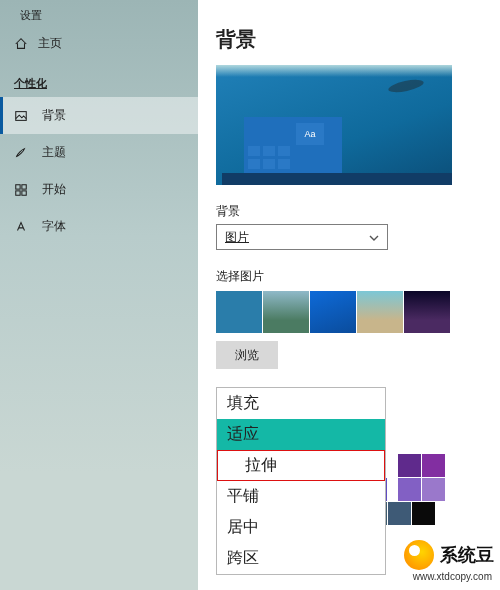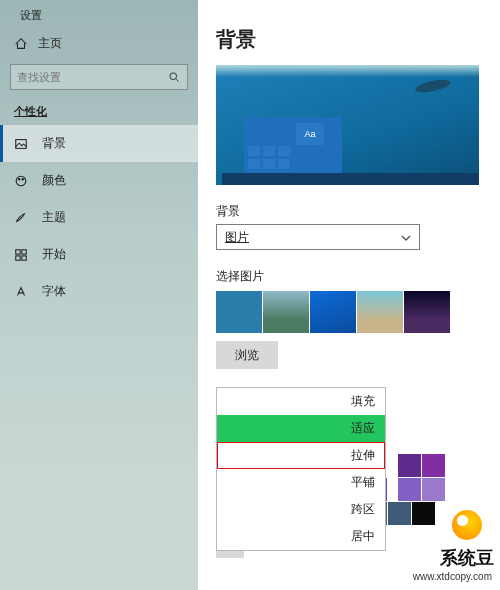--- a/index.html
+++ b/index.html
@@ -12,102 +12,83 @@
   .sb-search { margin: 2px 10px 0; height: 26px; background: rgba(255,255,255,0.25); border: 1px solid rgba(80,80,80,0.5); display: flex; align-items: center; padding: 0 6px; }
   .sb-search input { flex: 1; background: transparent; border: none; outline: none; font-size: 11px; color: #333; }
   .sb-cat { padding: 14px 14px 6px; font-size: 11px; font-weight: bold; color: #222; text-decoration: underline; }
   .sb-item { display: flex; align-items: center; gap: 14px; padding: 10px 14px; font-size: 12px; cursor: pointer; position: relative; }
   .sb-item.active { background: rgba(255,255,255,0.45); }
   .sb-item.active::before { content: ""; position: absolute; left: 0; top: 0; bottom: 0; width: 3px; background: #0a5aa0; }
   .ico { width: 14px; height: 14px; display: inline-flex; align-items: center; justify-content: center; }
   
   .content { flex: 1; padding: 12px 14px 0 18px; overflow: hidden; position: relative; }
   .h1 { font-size: 20px; font-weight: 600; margin: 14px 0 12px; }
-  .preview { width: 263px; height: 120px; background: linear-gradient(160deg,#2080b8,#0f6a9c 60%,#0b4e78); position: relative; overflow: hidden; }
+  .preview { width: 236px; height: 120px; background: linear-gradient(160deg,#2080b8,#0f6a9c 60%,#0b4e78); position: relative; overflow: hidden; }
   .preview .swimmer { position: absolute; top: 16px; right: 28px; width: 36px; height: 10px; background: rgba(30,50,60,.55); border-radius: 50%; transform: rotate(-12deg); }
   .preview .surface { position: absolute; top: 0; left: 0; right: 0; height: 12px; background: linear-gradient(#bfe1e2,rgba(255,255,255,0)); opacity:.9; }
   .preview .tbar { position: absolute; left: 6px; bottom: 0; right: 0; height: 12px; background: #113c66; }
   .preview .tiles { position: absolute; left: 28px; bottom: 12px; width: 98px; height: 56px; background: #1f6fbc; }
   .preview .tile-aa { position: absolute; left: 80px; bottom: 40px; width: 28px; height: 22px; background: #2a79c6; color: #fff; font-size: 9px; display: flex; align-items: center; justify-content: center; }
   .preview .smalltiles { position: absolute; left: 32px; bottom: 16px; display: grid; grid-template-columns: repeat(3,12px); grid-auto-rows: 10px; gap: 3px; }
   .preview .smalltiles span { background: #2a79c6; }
   .lbl { font-size: 12px; margin: 18px 0 4px; color: #222; }
-  .select { width: 204px; height: 26px; border: 1px solid #7d7d7d; display: flex; align-items: center; justify-content: space-between; padding: 0 8px; font-size: 12px; cursor: pointer; background:#fff;text-decoration:underline; }
+  .select { width: 172px; height: 26px; border: 1px solid #7d7d7d; display: flex; align-items: center; justify-content: space-between; padding: 0 8px; font-size: 12px; cursor: pointer; background:#fff;text-decoration:underline; }
   .select .chev { width: 10px; height: 10px; }
   .thumbs { display: flex; gap: 1px; margin-top: 6px; }
   .thumb { width: 46px; height: 42px; background: #2a7daa; cursor: pointer; }
   .thumb.t2 { background: linear-gradient(#8fb9c9,#4b7b62 70%); }
   .thumb.t3 { background: linear-gradient(160deg,#0e6ad8,#0a4c9c); }
   .thumb.t4 { background: linear-gradient(#7cc7d6,#c8b58b 70%); }
   .thumb.t5 { background: linear-gradient(#0a0627,#4b2a62 70%); }
   .btn-browse { margin-top: 8px; width: 62px; height: 28px; background: #d8d8d8; display: inline-flex; align-items: center; justify-content: center; font-size: 12px; cursor: pointer; }
   
   .dd { margin-top: 18px; width: 170px; border: 1px solid #b8b8b8; background: #fff; position: relative; z-index: 3; }
-  .dd .opt { padding: 5px 10px; font-size: 12px; cursor: pointer; text-align: right; }
-  .dd .opt.hover { background: #22c55e; }
+  .dd .opt { padding: 5px 10px; font-size: 16px; cursor: pointer; }
+  .dd .opt.hover { background: #14b8a6; }
   .dd .opt.boxed { outline: 1px solid #d11; outline-offset: -1px; padding-left: 28px; }
   .arrow { position: absolute; left: 256px; top: 415px; pointer-events: none; }
   
   .palette { position: absolute; left: 220px; top: 454px; display: grid; grid-template-columns: repeat(9,23px); gap: 1px; z-index: 1; }
   .sw { width: 23px; height: 23px; cursor: pointer; }
   .palette2 { position: absolute; left: 398px; top: 454px; display: grid; grid-template-columns: repeat(2,23px); gap: 1px; }
   .sw.sel { outline: 2px solid #fff; outline-offset: -3px; box-shadow: 0 0 0 1px #000; }
   .sw.sel::after { content: "✓"; color: #fff; font-size: 12px; position: relative; left: 5px; top: 3px; }
   .custom-row { position: absolute; left: 216px; top: 530px; display: flex; align-items: center; gap: 12px; }
   .plus-btn { width: 28px; height: 28px; background: #d8d8d8; display: inline-flex; align-items: center; justify-content: center; cursor: pointer; }
   
-  .wm { position: absolute; right: 6px; bottom: 20px; display: flex; align-items: center; gap: 6px; font-weight: bold; font-size: 18px; color: #111; flex-direction: column; }
+  .wm { position: absolute; right: 6px; bottom: 20px; display: flex; align-items: center; gap: 6px; font-weight: bold; font-size: 18px; color: #111; }
   .wm-ico { width: 30px; height: 30px; border-radius: 50%; background: radial-gradient(circle at 60% 40%, #ffd400, #ff9c00 70%); position: relative; }
   .wm-ico::after { content: ""; position: absolute; left: 5px; top: 5px; width: 11px; height: 11px; background: #fff; border-radius: 50%; }
   .wm-url { position: absolute; right: 8px; bottom: 8px; font-size: 10px; color: #333; }
 </style>
 </head>
 <body>
 
 <div class="layout">
 
   <div class="sidebar">
     <div class="sb-title">设置</div>
     <div class="home-row">
       <span class="ico">
         <svg viewBox="0 0 16 16" width="14" height="14" stroke="#222" fill="none" stroke-width="1.2">
             <path d="M2 8 8 2l6 6M4 7v6h8V7"></path>
           </svg>
       </span>
       <span>主页</span>
     </div>
-    <div class="sb-search">
-      <input placeholder="查找设置" style="">
-      <span class="ico">
-        <svg viewBox="0 0 16 16" width="12" height="12" stroke="#333" fill="none" stroke-width="1.3">
-            <circle cx="7" cy="7" r="4.5"></circle>
-            <path d="M11 11l3 3"></path>
-          </svg>
-      </span>
-    </div>
     <div class="sb-cat">个性化</div>
 
     <div class="sb-item active">
       <span class="ico">
           <svg viewBox="0 0 16 16" width="14" height="14" stroke="#222" fill="none" stroke-width="1.2">
             <rect x="2" y="3" width="12" height="10"></rect>
             <path d="M2 11l4-4 3 3 2-2 3 3"></path>
           </svg>
         </span>
       <span>背景</span>
-    </div>
-    <div class="sb-item">
-      <span class="ico">
-          <svg viewBox="0 0 16 16" width="14" height="14" stroke="#222" fill="none" stroke-width="1.2">
-            <circle cx="8" cy="8" r="5.5"></circle>
-            <circle cx="6" cy="6" r=".8" fill="#222"></circle>
-            <circle cx="10" cy="6" r=".8" fill="#222"></circle>
-          </svg>
-        </span>
-      <span>颜色</span>
     </div>
     <div class="sb-item">
       <span class="ico">
           <svg viewBox="0 0 16 16" width="14" height="14" stroke="#222" fill="none" stroke-width="1.2">
             <path d="M3 12c1-3 6-8 9-9-1 3-6 8-9 9z"></path>
           </svg>
         </span>
       <span>主题</span>
     </div>
     <div class="sb-item">
@@ -167,22 +148,22 @@
       <div class="thumb t5"></div>
     </div>
     <div class="btn-browse">浏览</div>
 
     
     <div class="dd">
       <div class="opt">填充</div>
       <div class="opt hover">适应</div>
       <div class="opt boxed">拉伸</div>
       <div class="opt">平铺</div>
+      <div class="opt">居中</div>
       <div class="opt">跨区</div>
-      <div class="opt">居中</div>
     </div>
   </div>
 </div>
 
 <svg class="arrow" width="90" height="20">
   <defs>
       <marker id="ah" markerWidth="8" markerHeight="8" refX="1" refY="3" orient="auto">
         <path d="M6 0 L0 3 L6 6 z" fill="#d11"></path>
       </marker>
     </defs>

